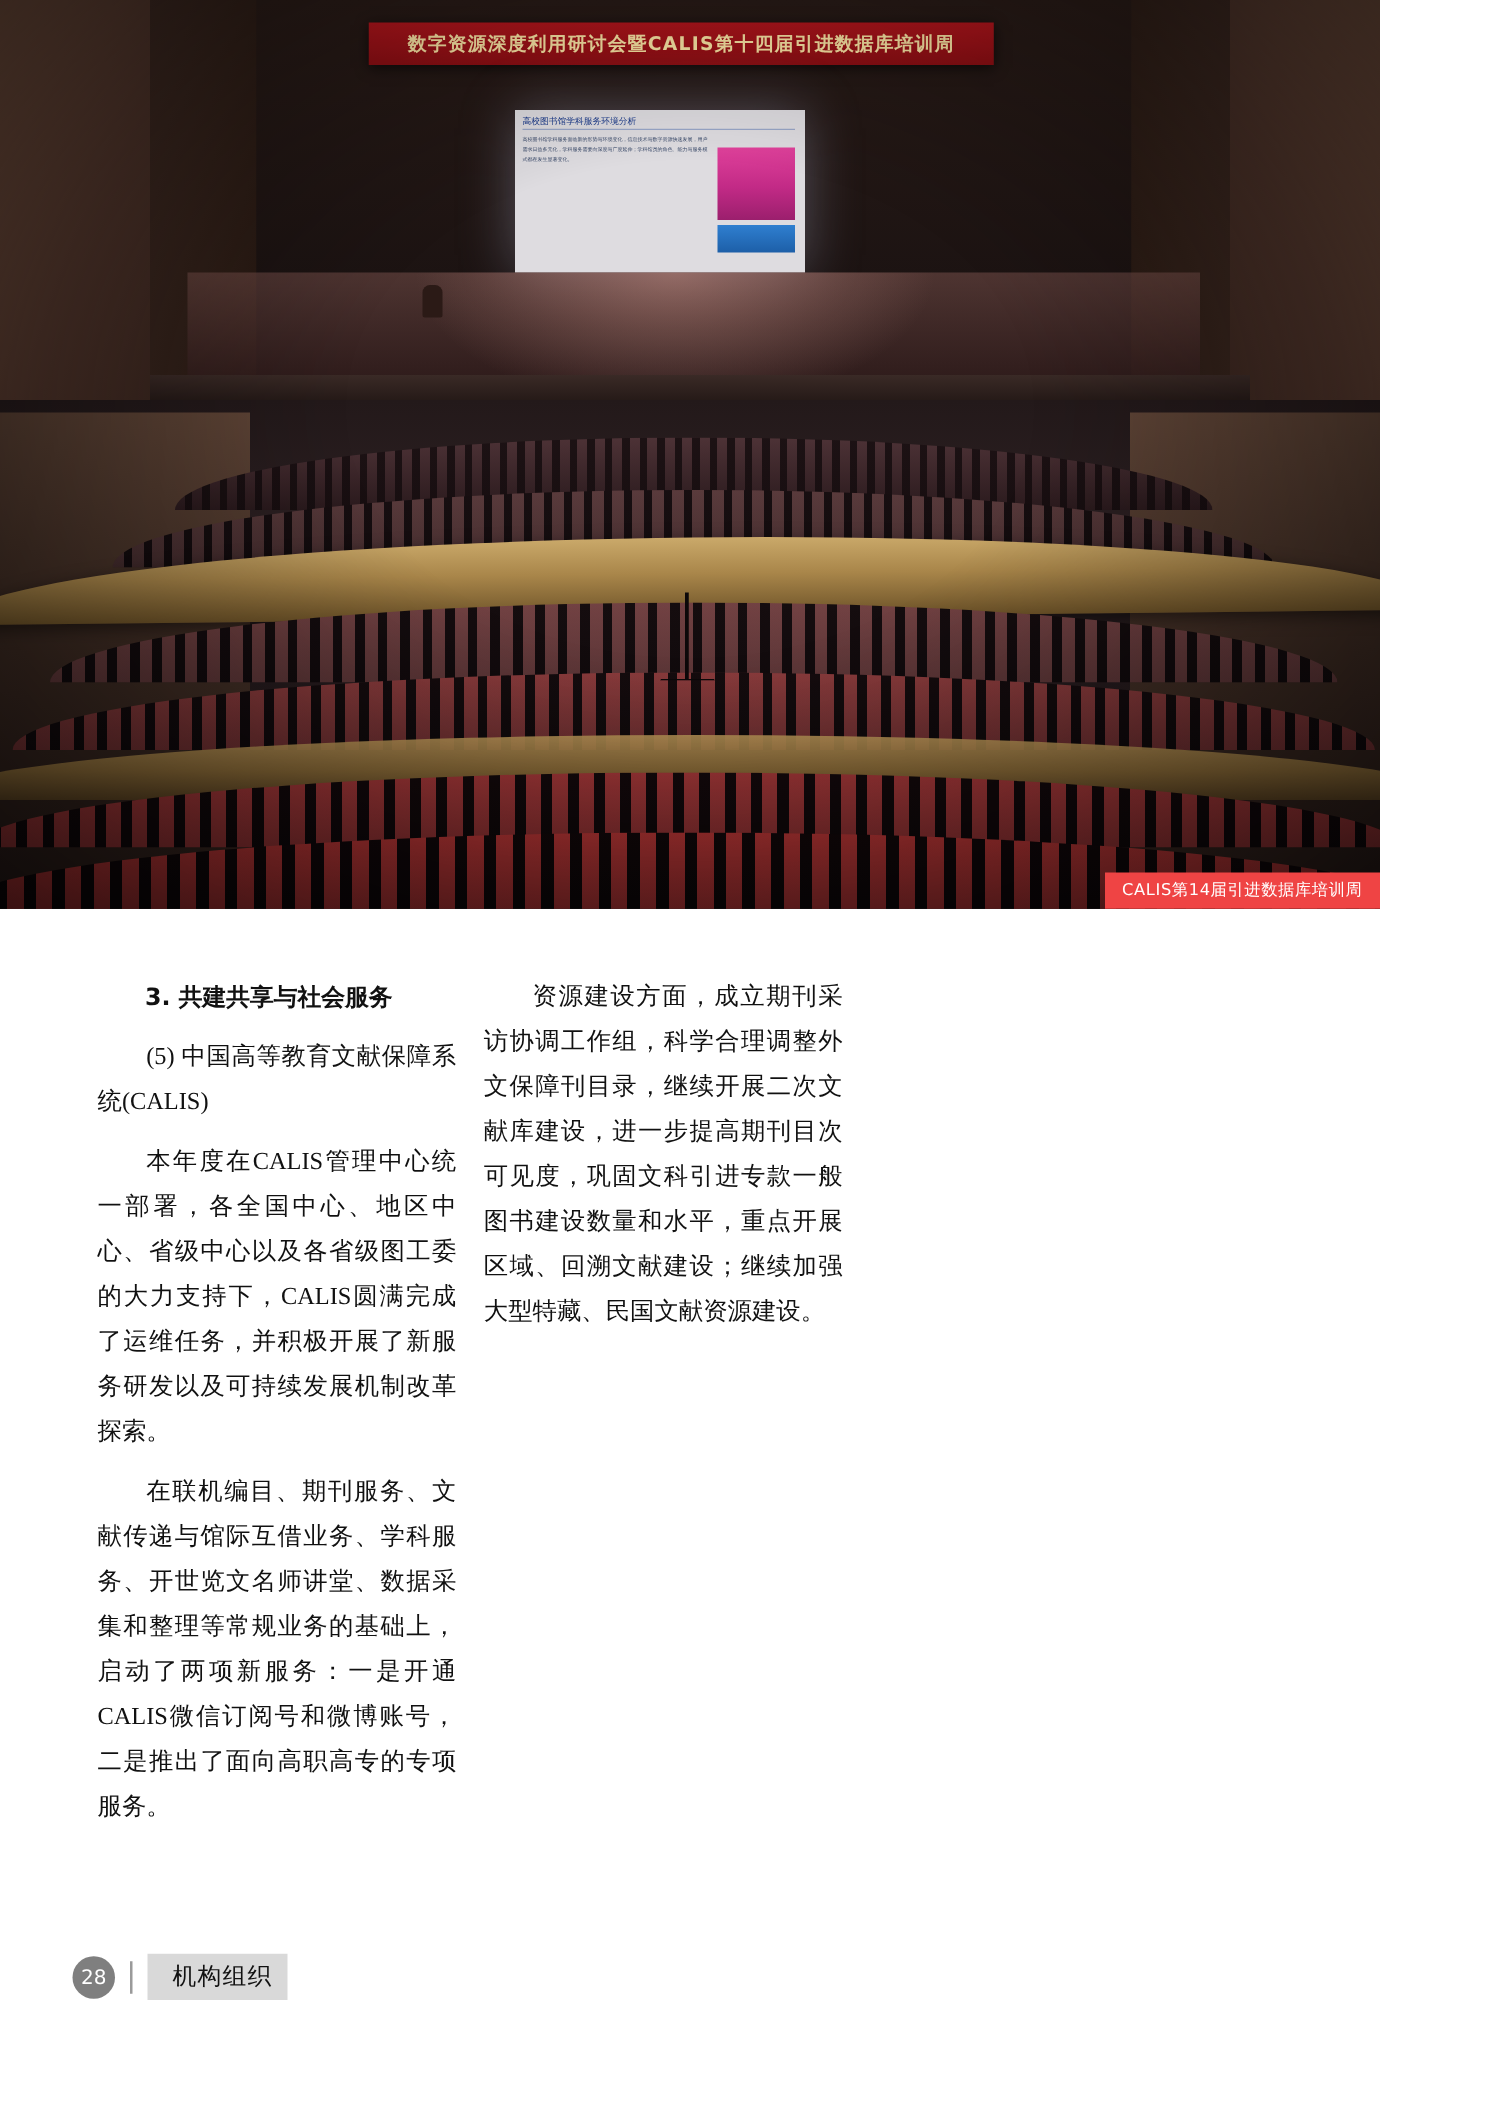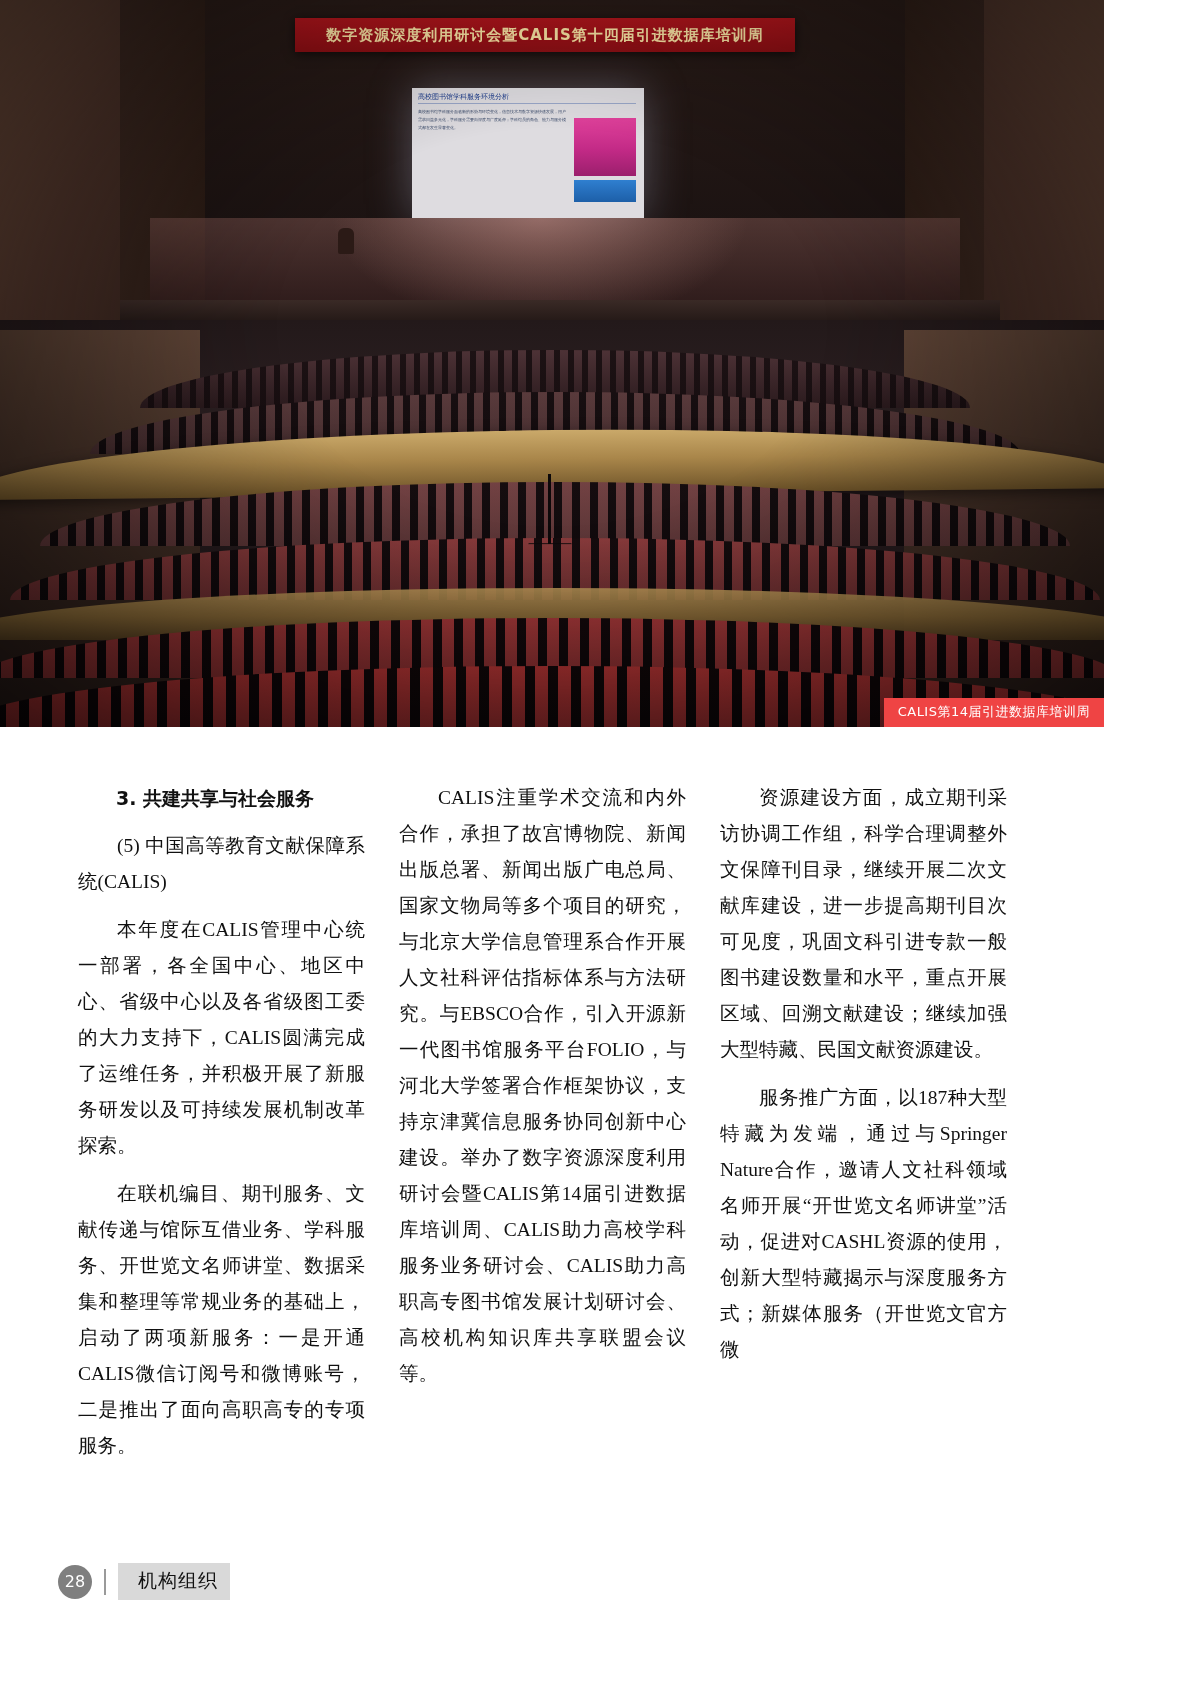--- a/index.html
+++ b/index.html
@@ -172,21 +172,21 @@
   }
 
   
   .columns {
     position: absolute;
     left: 78px;
     top: 780px;
     width: 930px;
     height: 660px;
     display: flex;
-    gap: 34px;
+    gap: 22px;
   }
   .col {
     width: 287px;
     font-size: 19.5px;
     line-height: 36px;
     color: #111111;
     text-align: justify;
     text-justify: inter-ideograph;
   }
   .col p {
@@ -299,27 +299,23 @@
 
 <div class="columns">
 
   <div class="col">
     <p class="heading">3. 共建共享与社会服务</p>
     <p>(5) 中国高等教育文献保障系统(CALIS)</p>
     <p>本年度在CALIS管理中心统一部署，各全国中心、地区中心、省级中心以及各省级图工委的大力支持下，CALIS圆满完成了运维任务，并积极开展了新服务研发以及可持续发展机制改革探索。</p>
     <p>在联机编目、期刊服务、文献传递与馆际互借业务、学科服务、开世览文名师讲堂、数据采集和整理等常规业务的基础上，启动了两项新服务：一是开通CALIS微信订阅号和微博账号，二是推出了面向高职高专的专项服务。</p>
   </div>
 
-  <div class="col">
-    <p>CALIS注重学术交流和内外合作，承担了故宫博物院、新闻出版总署、新闻出版广电总局、国家文物局等多个项目的研究，与北京大学信息管理系合作开展人文社科评估指标体系与方法研究。与EBSCO合作，引入开源新一代图书馆服务平台FOLIO，与河北大学签署合作框架协议，支持京津冀信息服务协同创新中心建设。举办了数字资源深度利用研讨会暨CALIS第14届引进数据库培训周、CALIS助力高校学科服务业务研讨会、CALIS助力高职高专图书馆发展计划研讨会、高校机构知识库共享联盟会议等。</p>
-  </div>
 
   <div class="col">
     <p>资源建设方面，成立期刊采访协调工作组，科学合理调整外文保障刊目录，继续开展二次文献库建设，进一步提高期刊目次可见度，巩固文科引进专款一般图书建设数量和水平，重点开展区域、回溯文献建设；继续加强大型特藏、民国文献资源建设。</p>
-    <p>服务推广方面，以187种大型特藏为发端，通过与Springer Nature合作，邀请人文社科领域名师开展“开世览文名师讲堂”活动，促进对CASHL资源的使用，创新大型特藏揭示与深度服务方式；新媒体服务（开世览文官方微</p>
   </div>
 
 </div>
 
 <div class="footer">
   <div class="page-badge">28</div>
   <div class="footer-sep"></div>
   <div class="footer-label">机构组织</div>
 </div>
 

